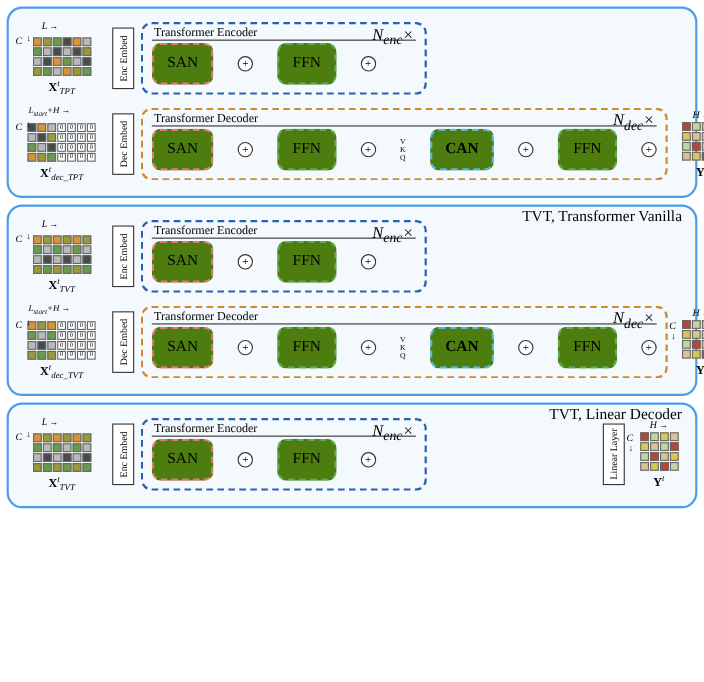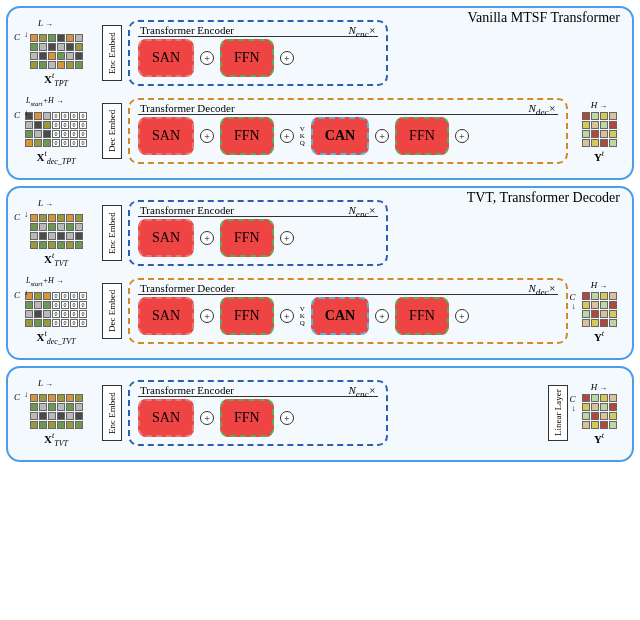--- a/index.html
+++ b/index.html
@@ -92,41 +92,41 @@
     font-size: 9px;
     flex-shrink:0;
   }
   .stage {
     border: 2px dashed;
     border-radius: 10px;
     padding: 18px 8px 8px 8px;
     position: relative;
     display: flex;
     align-items: center;
-    gap: 6px;
+    gap: 22px;
     height: 66px;
   }
   .stage-enc { border-color:#2b5fb0; }
   .stage-dec { border-color:#d08a2b; }
   .stage-label {
     position: absolute;
     top: 2px; left: 10px;
     font-size: 11px;
   }
   .rep-label {
     position: absolute;
     top: 2px; right: 10px;
-    font-size: 11px; font-style: italic;
+    font-size: 15px; font-style: italic;
   }
   .mod {
     border: 2px dashed;
     border-radius: 8px;
     padding: 4px 12px;
     font-size: 14px;
-    background:#ef4444;
+    background:#4d7c0f;
     height:38px;
     display:flex;align-items:center;justify-content:center;
   }
   .mod-san { border-color:#e07878; }
   .mod-ffn { border-color:#5aab5a; }
   .mod-can { border-color:#56b7d6;font-weight:bold; }
   .op {
     width: 14px; height: 14px;
     border:1px solid #333;
     border-radius:50%;
@@ -160,21 +160,20 @@
   .stage-wrap { flex:1; display:flex; flex-direction:column; gap:4px; }
   
   .resid-top {
     position:absolute; top:14px; left:8px; right:8px; height:1px; background:#333;
   }
 </style>
 </head>
 <body>
 
 <div class="panel">
-  <div class="panel-title">Vanilla MTSF Transformer</div>
 
   <div class="enc-row">
     <div class="input-block">
       <div class="dim-labels">
         <span class="dim-l">L</span>
         <span class="dim-c">C</span>
         <span class="dim-c-arrow">↓</span>
       </div>
       <div class="grid" style="grid-template-columns:repeat(6,8px);grid-template-rows:repeat(4,8px);">
         <div class="cell c-org"></div>
@@ -300,21 +299,21 @@
           <div class="cell c-ylo"></div>
           <div class="cell c-red"></div>
           <div class="cell c-lgn"></div>
       </div>
       <div class="var-label"><b>Y</b><sup><i>t</i></sup></div>
     </div>
   </div>
 </div>
 
 <div class="panel">
-  <div class="panel-title">TVT, Transformer Decoder</div>
+  <div class="panel-title">TVT, Transformer Vanilla</div>
 
   <div class="enc-row">
     <div class="input-block">
       <div class="dim-labels">
         <span class="dim-l">L</span>
         <span class="dim-c">C</span>
         <span class="dim-c-arrow">↓</span>
       </div>
       <div class="grid" style="grid-template-columns:repeat(6,8px);grid-template-rows:repeat(4,8px);">
         <div class="cell c-org"></div>
@@ -444,20 +443,21 @@
             <div class="cell c-red"></div>
             <div class="cell c-lgn"></div>
         </div>
       </div>
       <div class="var-label"><b>Y</b><sup><i>t</i></sup></div>
     </div>
   </div>
 </div>
 
 <div class="panel">
+  <div class="panel-title">TVT, Linear Decoder</div>
 
   <div class="enc-row">
     <div class="input-block">
       <div class="dim-labels">
         <span class="dim-l">L</span>
         <span class="dim-c">C</span>
         <span class="dim-c-arrow">↓</span>
       </div>
       <div class="grid" style="grid-template-columns:repeat(6,8px);grid-template-rows:repeat(4,8px);">
         <div class="cell c-org"></div>

